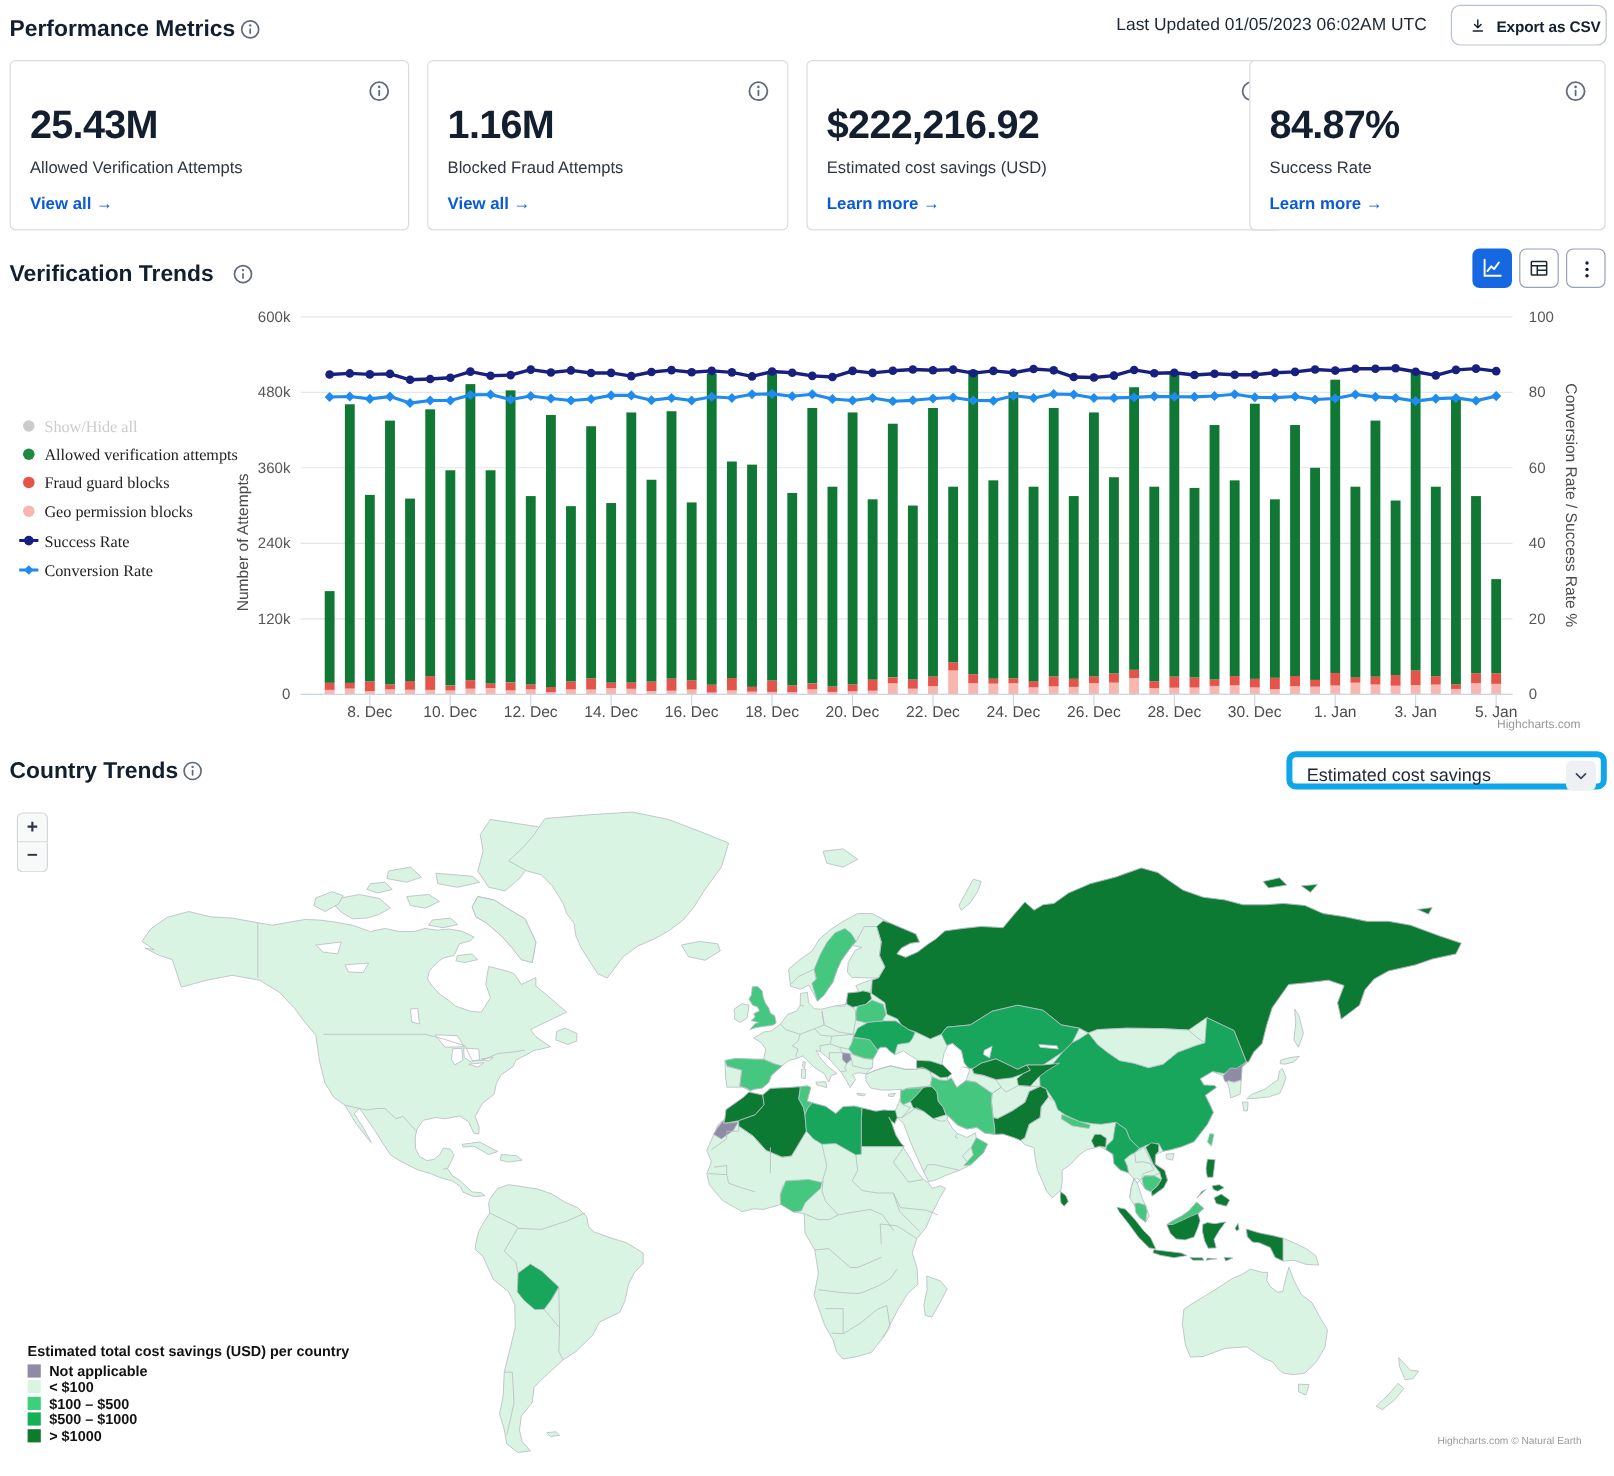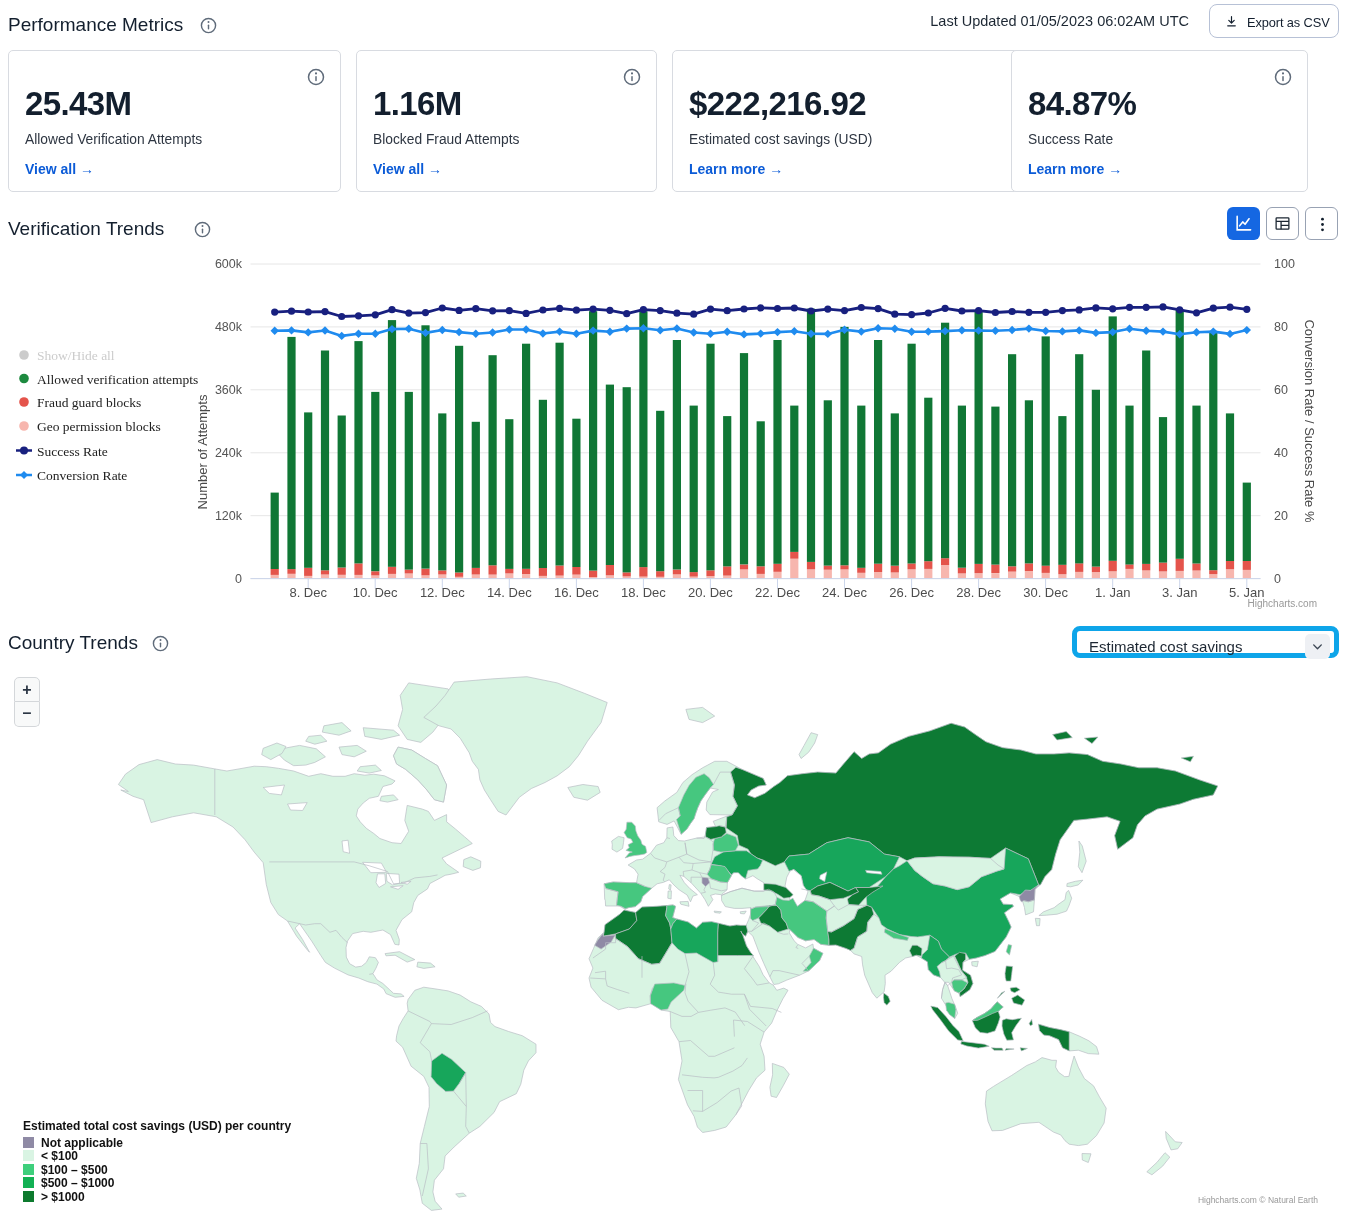--- a/index.html
+++ b/index.html
@@ -1,28 +1,28 @@
 <!DOCTYPE html>
 <html><head><meta charset="utf-8"><style>
 *{margin:0;padding:0;box-sizing:border-box}
 body{width:1345px;height:1230px;position:relative;background:#fff;font-family:"Liberation Sans",sans-serif;overflow:hidden}
-.h2{font-size:19px;font-weight:400;color:#131f2e}
+.h2{font-size:19px;font-weight:700;color:#131f2e}
 </style></head><body>
 <div style="position:absolute;left:8px;top:14px" class="h2">Performance Metrics</div>
 <div style="position:absolute;left:200px;top:16px"><svg width="17" height="17" viewBox="0 0 24 24" style="display:inline-block;vertical-align:middle">
       <circle cx="12" cy="12" r="10" fill="none" stroke="#5f6b7a" stroke-width="2"></circle>
       <rect x="11" y="10.5" width="2" height="7" rx="1" fill="#5f6b7a"></rect>
       <circle cx="12" cy="7.2" r="1.4" fill="#5f6b7a"></circle>
     </svg></div>
 <div style="position:absolute;right:156px;top:13px;font-size:14.5px;color:#1c2733;white-space:nowrap">Last Updated 01/05/2023 06:02AM UTC</div>
 <div style="position:absolute;left:1209px;top:4px;width:130px;height:34px;border:1px solid #b7c1d6;border-radius:8px;background:#fff">
 <svg width="13" height="13" viewBox="0 0 24 24" style="position:absolute;left:15px;top:10px">
       <path d="M12 3 v11 M7 10 l5 5 5-5 M5 20 h14" stroke="#131f2e" stroke-width="2.2" fill="none" stroke-linecap="round" stroke-linejoin="round"></path>
     </svg>
-<div style="position:absolute;left:37px;top:10px;font-size:12.8px;font-weight:400;color:#131f2e;white-space:nowrap;letter-spacing:-0.1px">Export as CSV</div>
+<div style="position:absolute;left:37px;top:10px;font-size:12.8px;font-weight:700;color:#131f2e;white-space:nowrap;letter-spacing:-0.1px">Export as CSV</div>
   </div>
 
 <div style="position:absolute;left:8px;top:50px;width:333px;height:142px;background:#fff;border:1px solid #d8dbe1;border-radius:5px;box-sizing:border-box">
 <div style="position:absolute;right:15px;top:16px"><svg width="18" height="18" viewBox="0 0 24 24" style="display:inline-block;vertical-align:middle">
         <circle cx="12" cy="12" r="10" fill="none" stroke="#5f6b7a" stroke-width="2"></circle>
         <rect x="11" y="10.5" width="2" height="7" rx="1" fill="#5f6b7a"></rect>
         <circle cx="12" cy="7.2" r="1.4" fill="#5f6b7a"></circle>
       </svg></div>
 <div style="position:absolute;left:16px;top:53px;font-size:33px;font-weight:700;color:#131f2e;letter-spacing:-.6px;line-height:0">25.43M</div>
 <div style="position:absolute;left:16px;top:81px;font-size:13.8px;color:#2e3642">Allowed Verification Attempts</div>
@@ -41,21 +41,21 @@
 <div style="position:absolute;left:672px;top:50px;width:396px;height:142px;background:#fff;border:1px solid #d8dbe1;border-radius:5px;box-sizing:border-box">
 <div style="position:absolute;right:15px;top:16px"><svg width="18" height="18" viewBox="0 0 24 24" style="display:inline-block;vertical-align:middle">
         <circle cx="12" cy="12" r="10" fill="none" stroke="#5f6b7a" stroke-width="2"></circle>
         <rect x="11" y="10.5" width="2" height="7" rx="1" fill="#5f6b7a"></rect>
         <circle cx="12" cy="7.2" r="1.4" fill="#5f6b7a"></circle>
       </svg></div>
 <div style="position:absolute;left:16px;top:53px;font-size:33px;font-weight:700;color:#131f2e;letter-spacing:-.6px;line-height:0">$222,216.92</div>
 <div style="position:absolute;left:16px;top:81px;font-size:13.8px;color:#2e3642">Estimated cost savings (USD)</div>
 <div style="position:absolute;left:16px;top:110px;font-size:14px;font-weight:700;color:#0b5bd7">Learn more <span>→</span></div>
 </div>
-<div style="position:absolute;left:1011px;top:50px;width:297px;height:142px;background:#fff;border:1px solid #d8dbe1;border-radius:5px;box-sizing:border-box">
+<div style="position:absolute;left:1041px;top:50px;width:297px;height:142px;background:#fff;border:1px solid #d8dbe1;border-radius:5px;box-sizing:border-box">
 <div style="position:absolute;right:15px;top:16px"><svg width="18" height="18" viewBox="0 0 24 24" style="display:inline-block;vertical-align:middle">
         <circle cx="12" cy="12" r="10" fill="none" stroke="#5f6b7a" stroke-width="2"></circle>
         <rect x="11" y="10.5" width="2" height="7" rx="1" fill="#5f6b7a"></rect>
         <circle cx="12" cy="7.2" r="1.4" fill="#5f6b7a"></circle>
       </svg></div>
 <div style="position:absolute;left:16px;top:53px;font-size:33px;font-weight:700;color:#131f2e;letter-spacing:-.6px;line-height:0">84.87%</div>
 <div style="position:absolute;left:16px;top:81px;font-size:13.8px;color:#2e3642">Success Rate</div>
 <div style="position:absolute;left:16px;top:110px;font-size:14px;font-weight:700;color:#0b5bd7">Learn more <span>→</span></div>
 </div>
 

